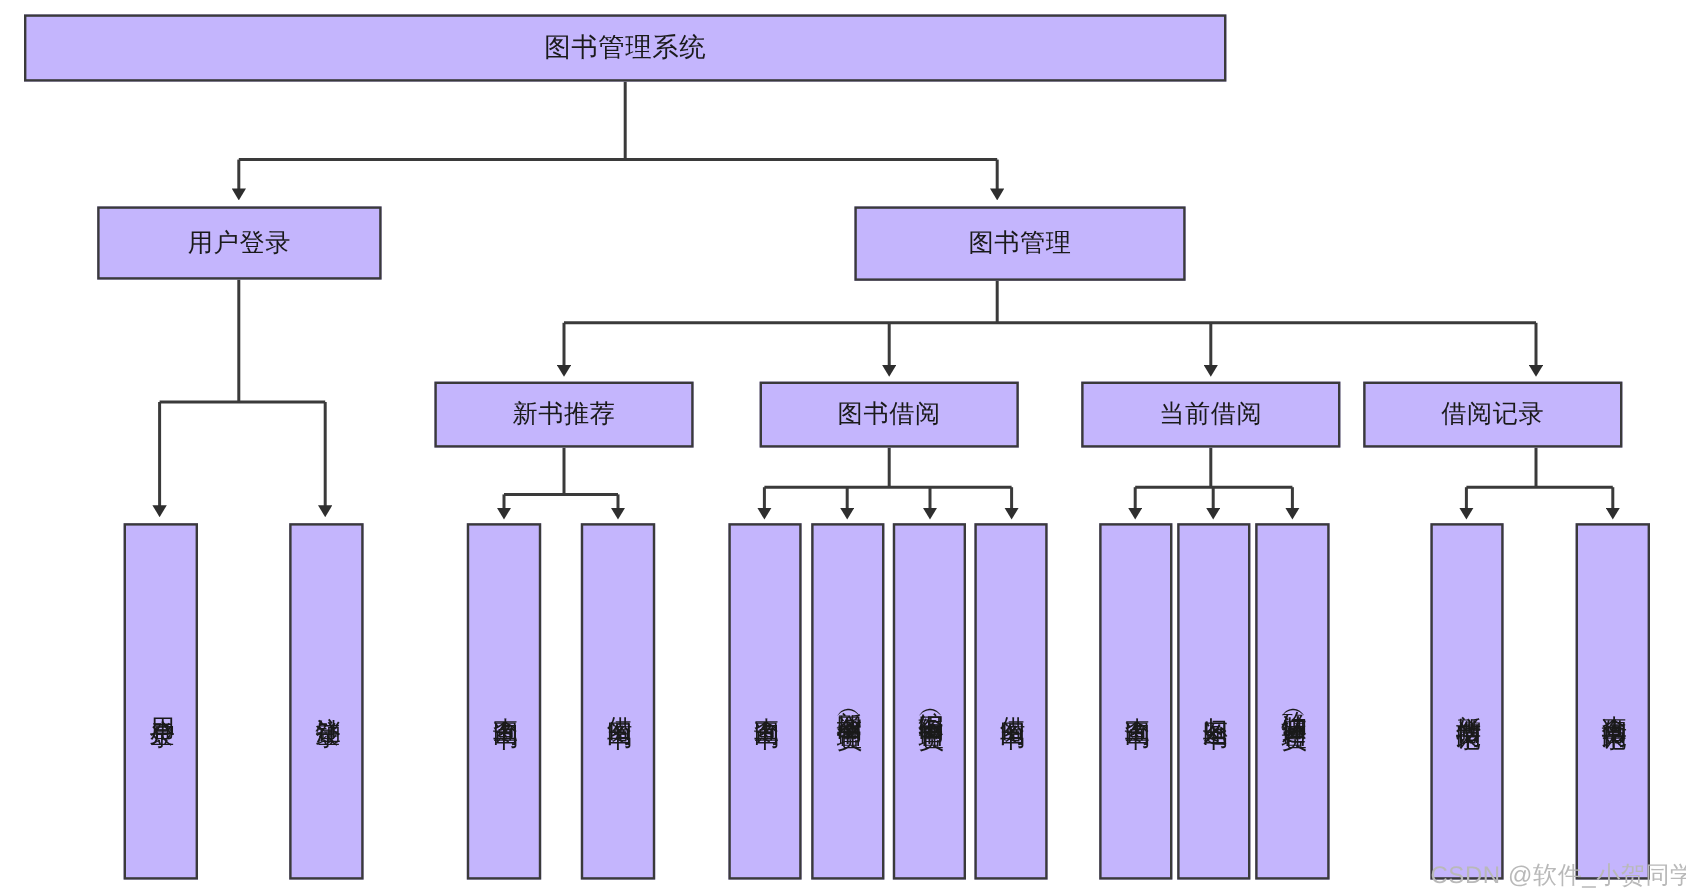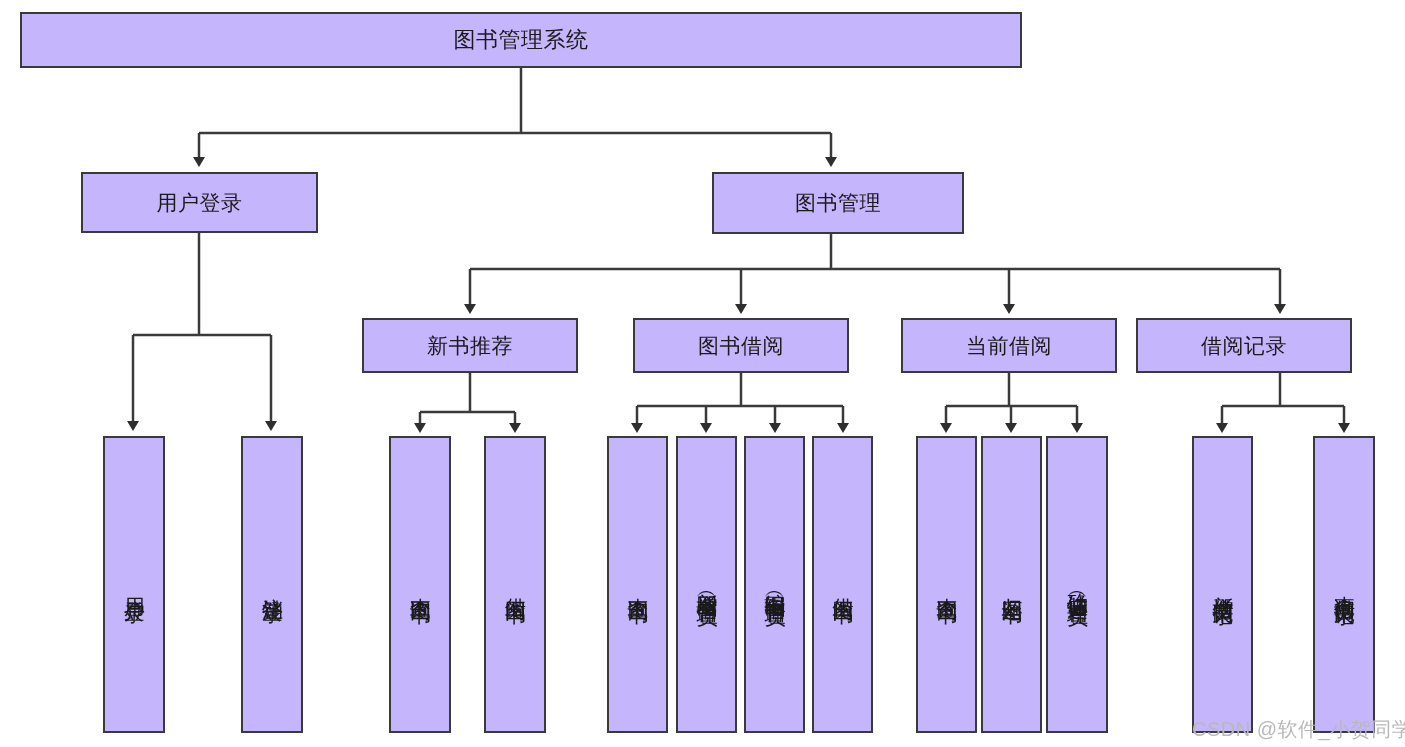--- a/index.html
+++ b/index.html
@@ -121,21 +121,21 @@
   </svg>
 
   <div class="node h title" style="left:20px; top:12px; width:1002px; height:56px;">
     <span>图书管理系统</span>
   </div>
 
   <div class="node h" style="left:81px; top:172px; width:237px; height:61px;">
     <span>用户登录</span>
   </div>
 
-  <div class="node h" style="left:712px; top:172px; width:252px; height:62px;">
+  <div class="node h" style="left:712px; top:172px; width:276px; height:62px;">
     <span>图书管理</span>
   </div>
 
   <div class="node h" style="left:362px; top:318px; width:216px; height:55px;text-align:right;">
     <span>新书推荐</span>
   </div>
 
   <div class="node h" style="left:901px; top:318px; width:216px; height:55px;">
     <span>当前借阅</span>
   </div>

